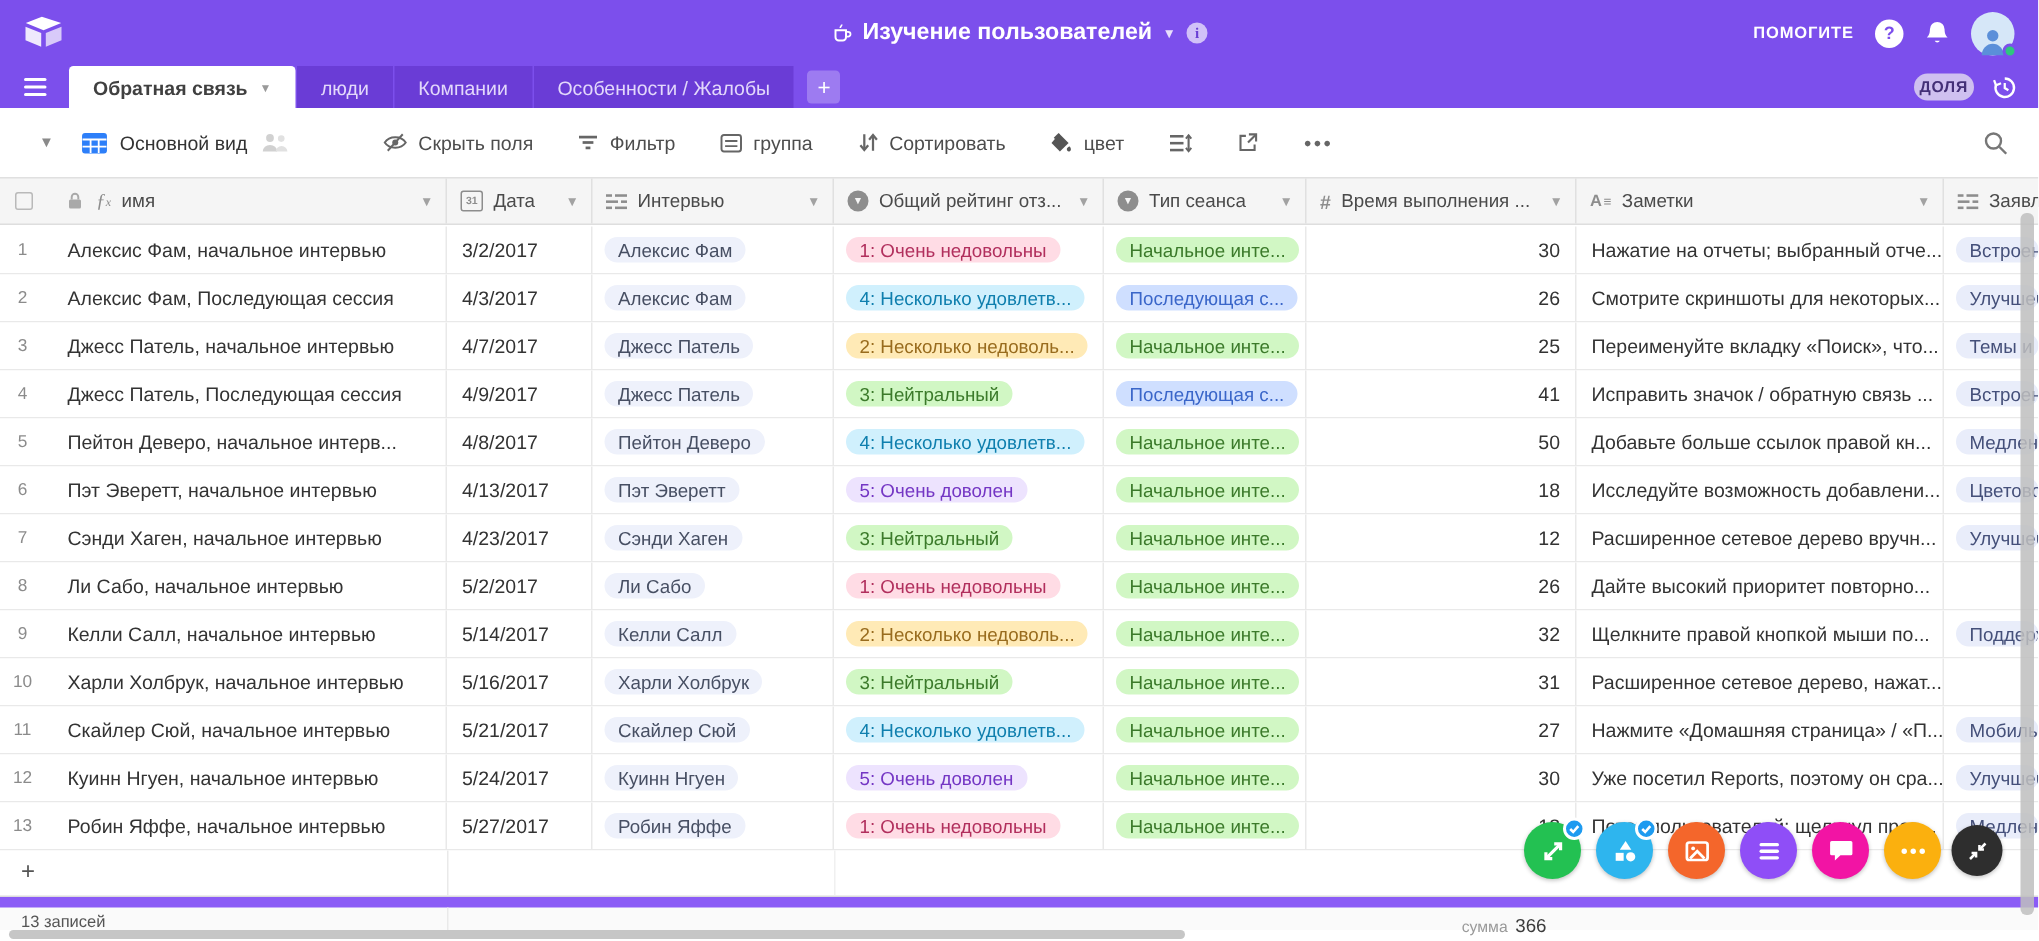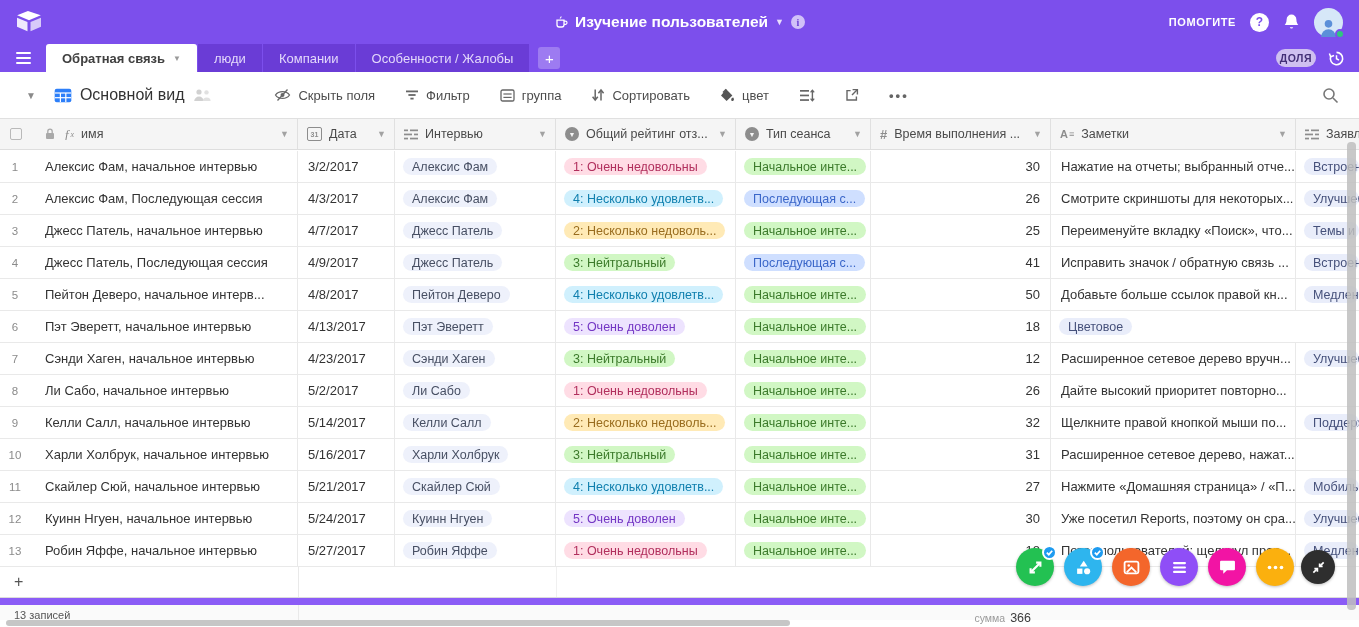--- a/index.html
+++ b/index.html
@@ -29,21 +29,21 @@
   .tab.active { background:#fff; color:#404040; font-weight:bold; border-radius:3px 3px 0 0; }
   .tab .tcaret { font-size:8px; color:#9a9a9a; }
   .addtab { width:22px; height:22px; margin:3px 0 0 9px; border-radius:3px; background:rgba(255,255,255,.25); color:#fff; font-size:15px; display:flex; align-items:center; justify-content:center; cursor:pointer; }
   .tab-right { margin-left:auto; display:flex; align-items:center; gap:12px; padding-right:14px; }
   .share-pill { background:#cfc0f0; color:#443077; font-size:10.5px; font-weight:bold; letter-spacing:.5px; padding:3px 4px; border-radius:10px; cursor:pointer; }
 
   
   .toolbar { position:absolute; left:0; top:72px; width:100%; height:46px; background:#fff; display:flex; align-items:center; }
   .tb-caret { margin-left:26px; color:#8a8a8a; font-size:10px; cursor:pointer; }
   .view-ic { margin-left:18px; }
-  .view-name { margin-left:8px; font-size:16px; color:#333; cursor:pointer; }
+  .view-name { margin-left:8px; font-size:13px; color:#333; cursor:pointer; }
   .collab { margin-left:8px; opacity:.45; }
   .tb-btn { display:flex; align-items:center; gap:7px; font-size:13px; color:#4d4d4d; cursor:pointer; }
   .tb-group { display:flex; align-items:center; gap:30px; margin-left:62px; }
   .tb-search { margin-left:auto; margin-right:20px; cursor:pointer; }
 
   
   :root { --cols: 298px 97px 161px 180px 135px 180px 245px 1fr; }
   .grid-head { position:absolute; left:0; top:118px; width:100%; height:32px; display:grid; grid-template-columns:var(--cols); background:#f5f5f5; border-top:1px solid #e0e0e0; border-bottom:1px solid #dedede; }
   .hc { display:flex; align-items:center; border-right:1px solid #e0e0e0; font-size:12.5px; color:#4a4a4a; overflow:hidden; padding-left:9px; gap:7px; position:relative; }
   .hc:last-child { border-right:none; }
@@ -441,20 +441,23 @@
      <div class="c c-pill">
           <span class="pill pill-linked">Пэт Эверетт</span>
         </div>
      <div class="c c-pill">
           <span class="pill pill-lavender">5: Очень доволен</span>
         </div>
      <div class="c c-pill">
           <span class="pill pill-green">Начальное инте...</span>
         </div>
      <div class="c c-time">18</div>
+     <div class="c c-note">
+          <span>Исследуйте возможность добавлени...</span>
+        </div>
      <div class="c c-pill">
           <span class="pill pill-claim">Цветовое</span>
         </div>
       </div>
       <div class="row">
         <div class="c">
        <span class="rownum">7</span>
        <span class="nm">Сэнди Хаген, начальное интервью</span>
         </div>
      <div class="c c-date">4/23/2017</div>

